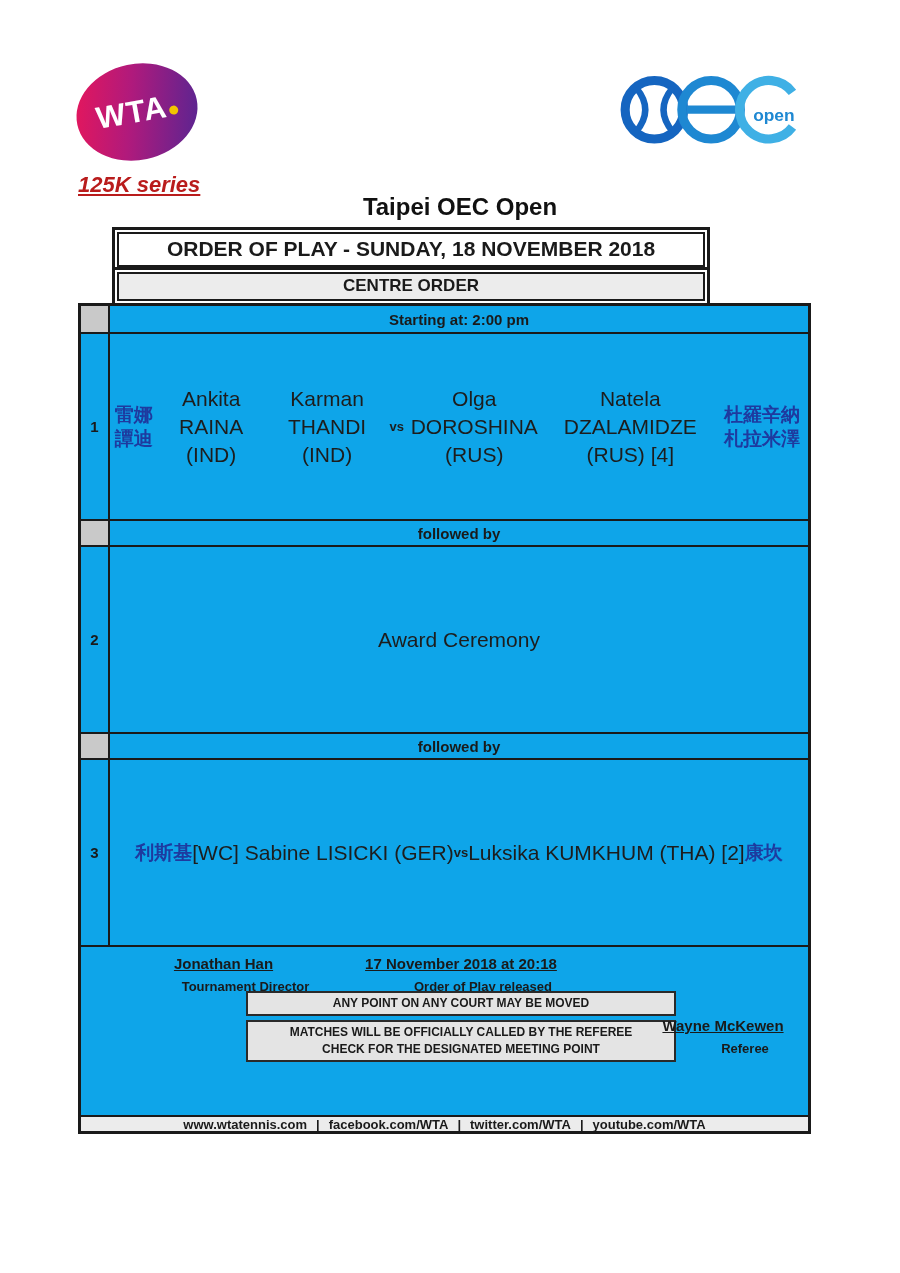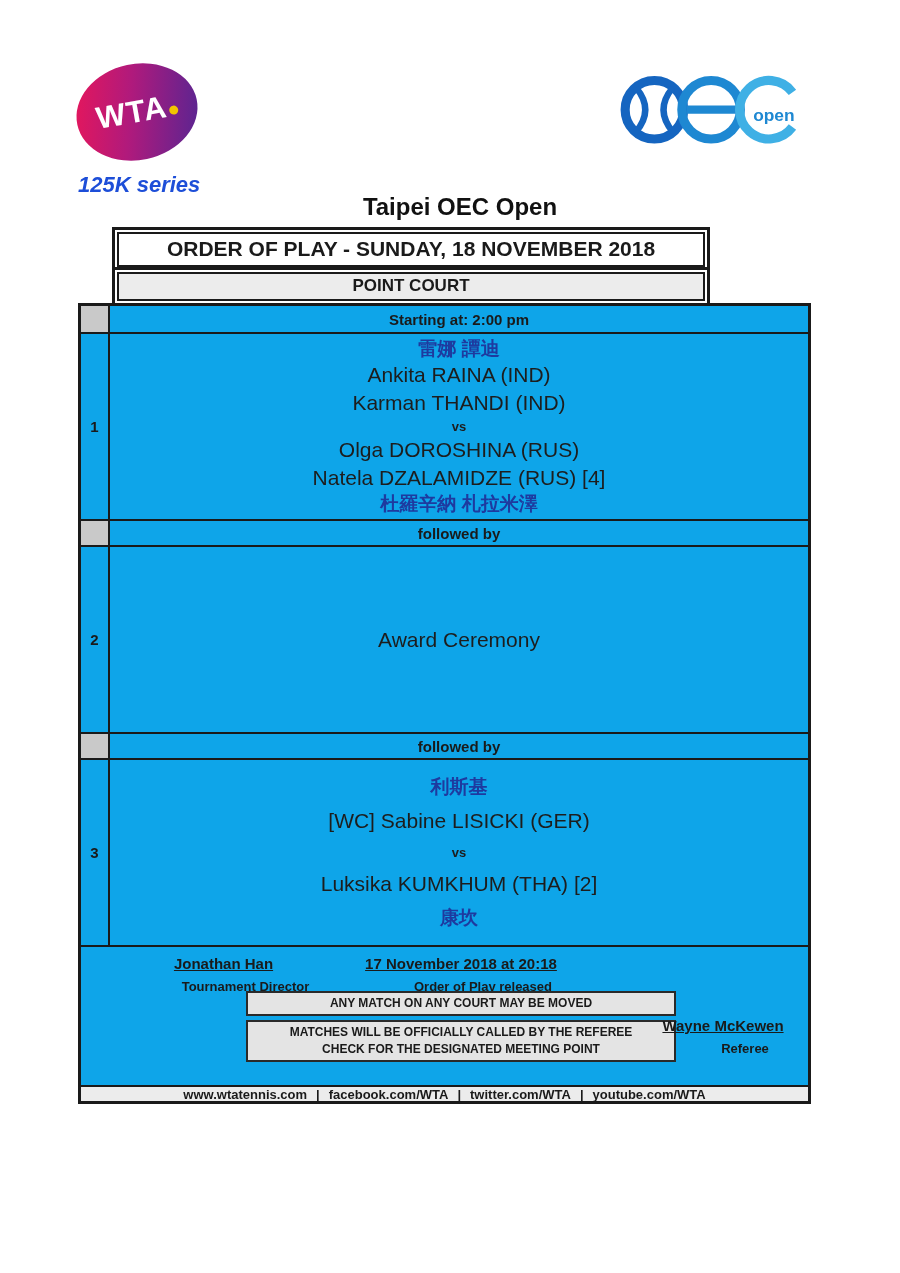--- a/index.html
+++ b/index.html
@@ -26,21 +26,21 @@
   .wta-ellipse .wta-txt {
     color: #fff; font-weight: bold; font-size: 31px; letter-spacing: 1px;
     transform: rotate(2deg);
   }
   .wta-dot {
     display: inline-block; width: 9px; height: 9px; border-radius: 50%;
     background: #f2c400; margin-left: 2px; margin-bottom: 1px;
   }
   .wta-series {
     margin-top: 12px; margin-left: 2px;
-    font-style: italic; font-weight: bold; font-size: 22px; color: #1d4ed8;
+    font-style: italic; font-weight: bold; font-size: 22px; color: #b91c1c; text-decoration: underline;
   }
 
   .oec-logo { position: absolute; left: 616px; top: 62px; }
 
   
   .doc-title {
     position: absolute; left: 112px; top: 193px; width: 696px;
     text-align: center; font-size: 24px; font-weight: bold; color: #111;
   }
   .dbox {
@@ -72,31 +72,31 @@
   .content-cell { flex: 1; text-align: center; }
 
   .label-row { height: 26px; }
   .label-row .content-cell {
     font-weight: bold; font-size: 15px;
     display: flex; align-items: center; justify-content: center;
   }
 
   .match-row { height: 187px; }
   .match-row .content-cell {
-    display: flex; flex-direction: column; align-items: center; justify-content: center;
+    display: flex; flex-direction: row; align-items: center; justify-content: center;
   }
   .cjk { color: #1e3a9f; font-weight: bold; font-size: 19px; line-height: 24px; }
   .player { font-size: 21px; line-height: 28px; color: #1d1d1d; }
   .vs { font-size: 13px; font-weight: bold; line-height: 19px; color: #1d1d1d; }
   .m3 .content-cell > * { margin: 4px 0; }
   .award-row .content-cell { justify-content: center; }
   .award { font-size: 21px; color: #1d1d1d; }
 
   
-  .officials-row { height: 140px; position: relative; display: block; }
+  .officials-row { height: 170px; position: relative; display: block; }
   .off-left  { position: absolute; left: 0;  top: 8px; width: 285px; text-align: center; }
   .off-center{ position: absolute; left: 170px; top: 8px; width: 420px; text-align: center; }
   .off-right { position: absolute; right: 0; top: 8px; width: 160px; text-align: center; }
   .off-right2{ position: absolute; right: 0; top: 70px; width: 170px; text-align: center; }
   .sig-name { font-weight: bold; font-size: 15px; text-decoration: underline; }
   .sig-role { font-weight: bold; font-size: 13px; margin-top: 7px; padding-left: 44px; }
   .notices { position: absolute; left: 165px; top: 44px; width: 430px; }
   .notice {
     border: 2px solid #2a2a2a; background: #e4e4e4;
     font-weight: bold; font-size: 12px; line-height: 17px;
@@ -134,21 +134,21 @@
     <text x="150" y="62" font-size="19" font-weight="bold" fill="#1e88d2">open</text>
   </svg>
 
   <div class="doc-title">Taipei OEC Open</div>
 
   <div class="dbox order-box">
     <div class="inner">ORDER OF PLAY - SUNDAY, 18 NOVEMBER 2018</div>
   </div>
 
   <div class="dbox court-box">
-    <div class="inner">POINT COURT</div>
+    <div class="inner">CENTRE ORDER</div>
   </div>
 
   <div class="sched">
 
     <div class="row label-row">
       <div class="num-cell gray"></div>
       <div class="content-cell">Starting at: 2:00 pm</div>
     </div>
 
     <div class="row match-row">
@@ -202,21 +202,21 @@
       <div class="off-left">
         <div class="sig-name">Jonathan Han</div>
         <div class="sig-role">Tournament Director</div>
       </div>
       <div class="off-center">
         <div class="sig-name">17 November 2018 at 20:18</div>
         <div class="sig-role">Order of Play released</div>
       </div>
       <div class="notices">
         <div class="notice">
-          <div>ANY MATCH ON ANY COURT MAY BE MOVED</div>
+          <div>ANY POINT ON ANY COURT MAY BE MOVED</div>
         </div>
         <div class="notice">
           <div>MATCHES WILL BE OFFICIALLY CALLED BY THE REFEREE</div>
           <div>CHECK FOR THE DESIGNATED MEETING POINT</div>
         </div>
       </div>
       <div class="off-right2">
         <div class="sig-name">Wayne McKewen</div>
         <div class="sig-role">Referee</div>
       </div>

